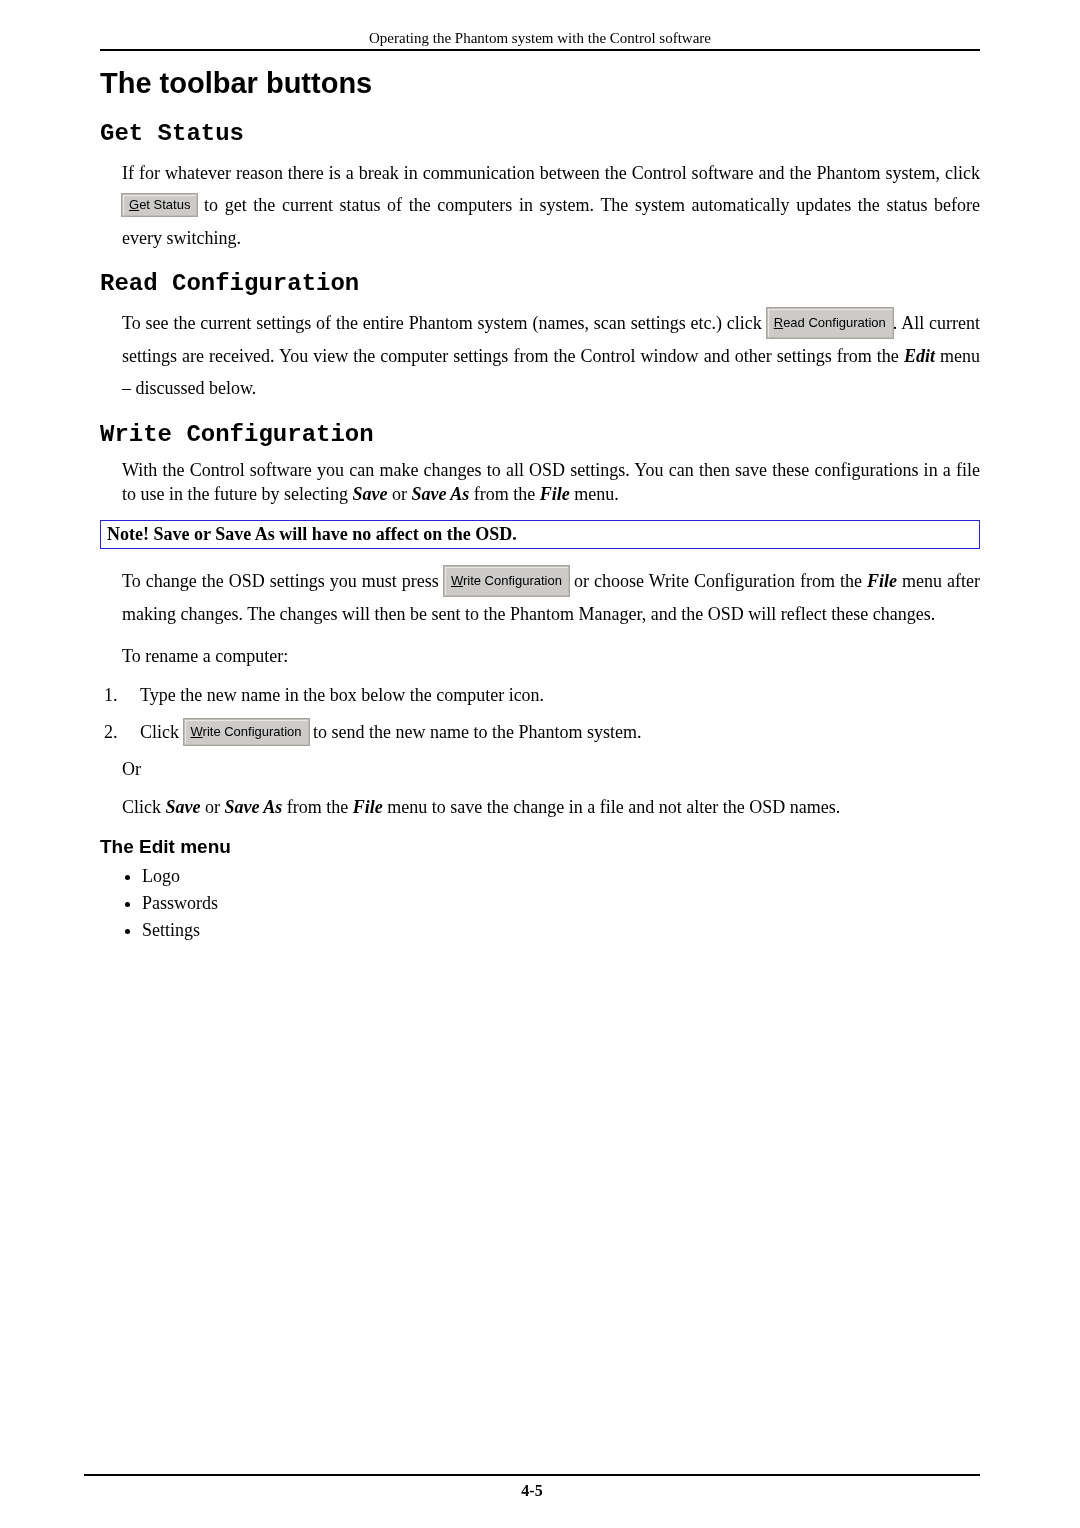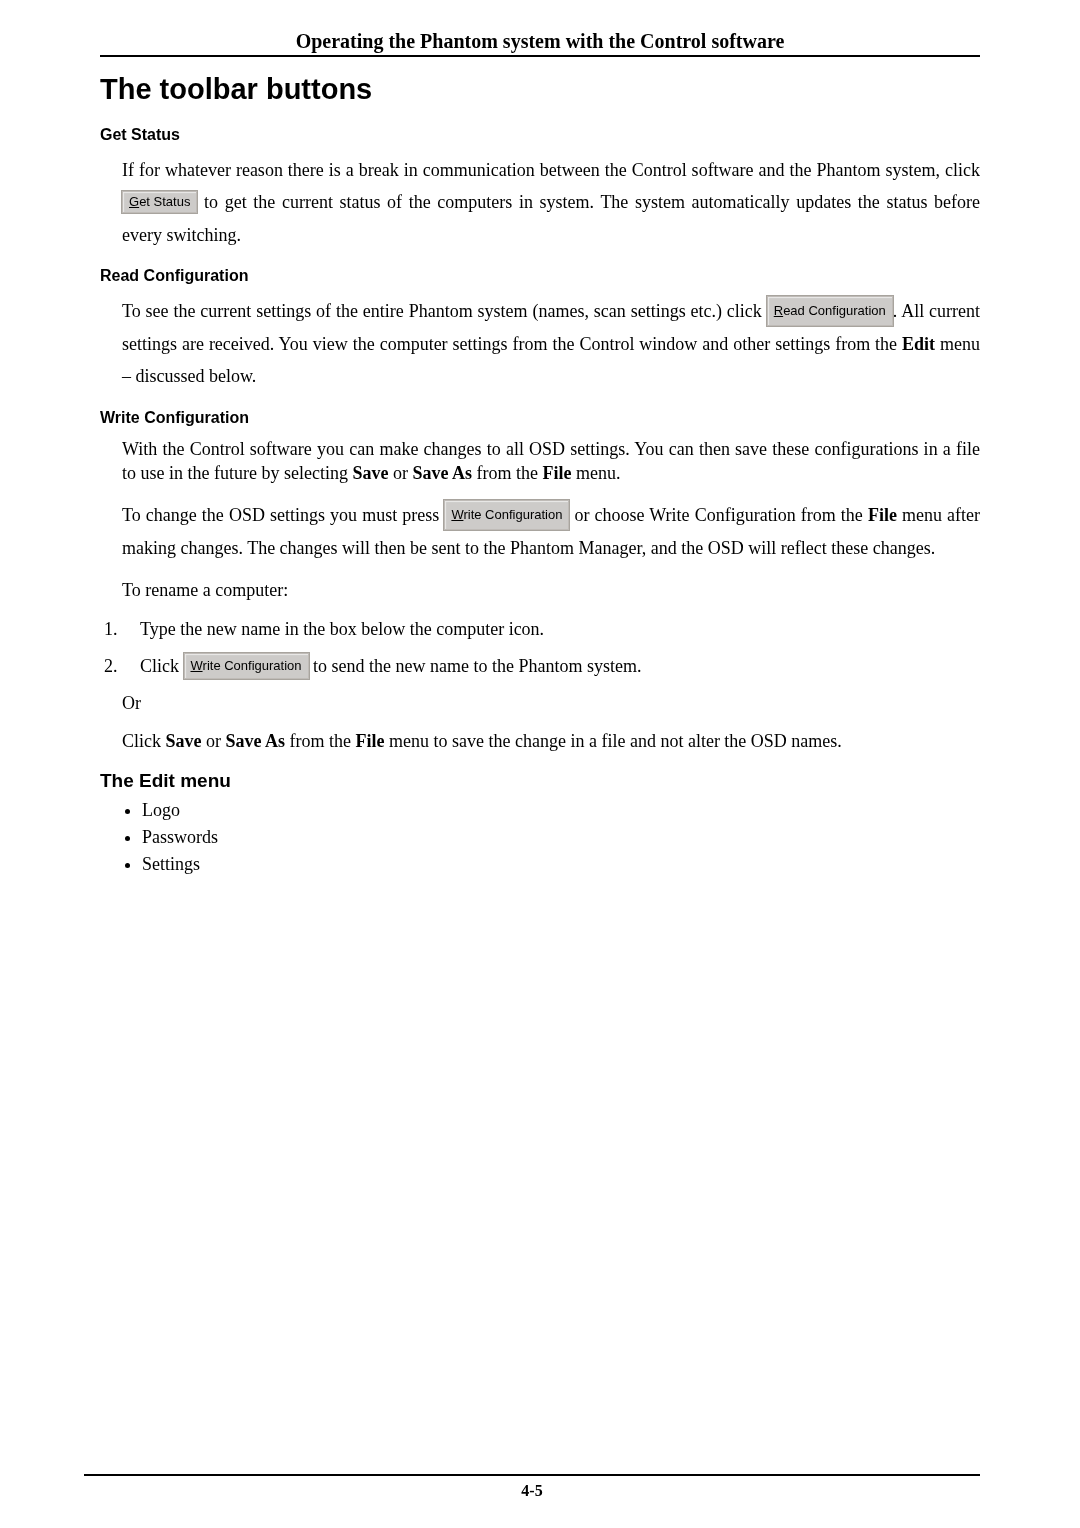--- a/index.html
+++ b/index.html
@@ -13,34 +13,34 @@
     height: 1528px;
     box-sizing: border-box;
   }
   .page {
     padding: 30px 100px 30px 100px;
     box-sizing: border-box;
   }
   .header-line {
     border-bottom: 2px solid #000;
     text-align: center;
-    font-weight: bold;
-    font-size: 20px;
+    font-weight: normal;
+    font-size: 15px;
     padding-bottom: 2px;
     margin-bottom: 6px;
   }
   h1 {
     font-family: Arial, Helvetica, sans-serif;
     font-size: 29px;
     font-weight: bold;
     margin: 16px 0 20px 0;
   }
   h2 {
-    font-family: Liberation Sans, sans-serif;
-    font-size: 16px;
+    font-family: Liberation Mono, monospace;
+    font-size: 24px;
     font-weight: bold;
     margin: 16px 0 10px 0;
   }
   h3 {
     font-family: Arial, Helvetica, sans-serif;
     font-size: 19px;
     font-weight: bold;
     margin: 16px 0 8px 0;
   }
   p {
@@ -111,21 +111,21 @@
     text-align: center;
     border-top: 2px solid #000;
     padding-top: 6px;
     font-weight: bold;
     font-size: 16px;
   }
   .rel {
     position: relative;
     height: 100%;
   }
-  .bold { font-weight: bold; }
+  .bold { font-weight: bold; font-style: italic; }
   .line-p {
     line-height: 1.8;
   }
 </style>
 </head>
 <body>
 
 <div class="rel">
 <div class="page">
 
@@ -144,20 +144,21 @@
   <p class="indent line-p">
     <span>To see the current settings of the entire Phantom system (names, scan settings etc.) click </span>
     <span class="btn-long"><span class="ul">R</span><span>ead Configuration</span></span><span>. All current settings are received. You view the computer settings from the Control window and other settings from the </span><span class="bold">Edit</span><span> menu – discussed below.</span>
   </p>
 
   <h2>Write Configuration</h2>
   <p class="indent">
     <span>With the Control software you can make changes to all OSD settings. You can then save these configurations in a file to use in the future by selecting </span><span class="bold">Save</span><span> or </span><span class="bold">Save As</span><span> from the </span><span class="bold">File</span><span> menu.</span>
   </p>
 
+  <div class="note-box indent">Note! Save or Save As will have no affect on the OSD.</div>
 
   <p class="indent line-p">
     <span>To change the OSD settings you must press </span>
     <span class="btn-long"><span class="ul">W</span><span>rite Configuration</span></span>
     <span> or choose Write Configuration from the </span><span class="bold">File</span><span> menu after making changes. The changes will then be sent to the Phantom Manager, and the OSD will reflect these changes.</span>
   </p>
 
   <p class="indent">To rename a computer:</p>
 
   <ol class="numlist">

